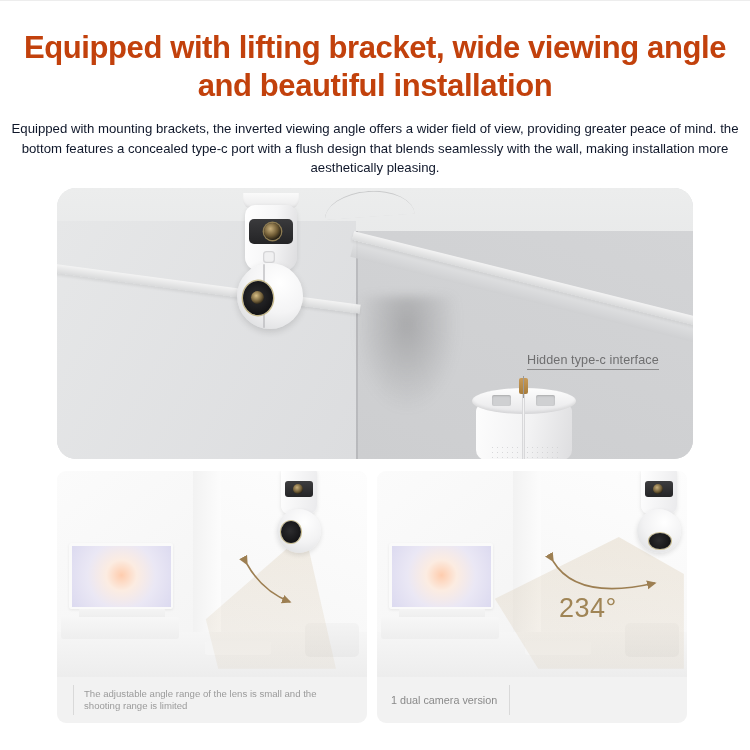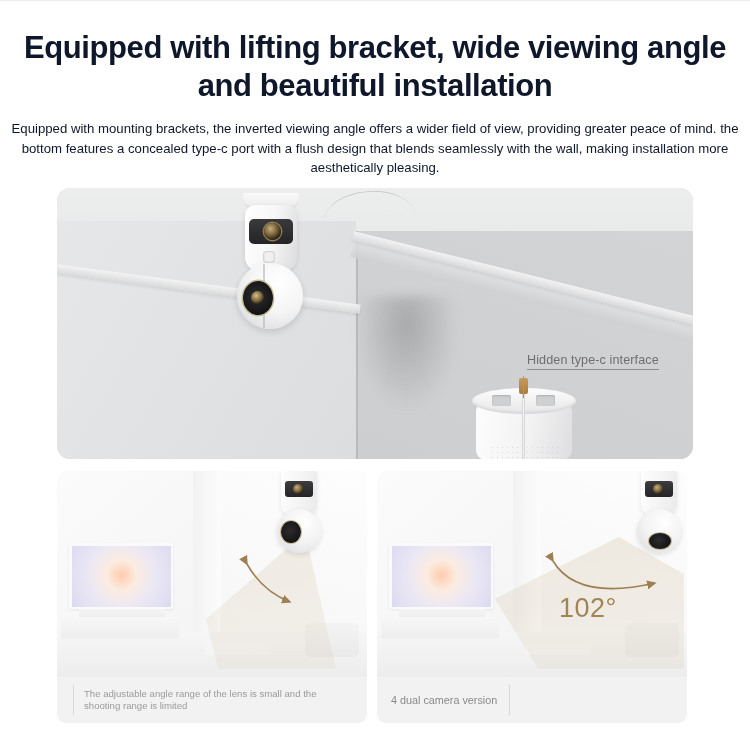--- a/index.html
+++ b/index.html
@@ -24,21 +24,21 @@
   .headline {
     position: absolute;
     top: 28px;
     left: 20px;
     width: 710px;
     text-align: center;
     font-size: 31px;
     line-height: 38px;
     font-weight: bold;
     letter-spacing: -0.4px;
-    color: #0f172a;
+    color: #c2410c;
     font-family: "Liberation Sans", sans-serif;
   }
 
   .subcopy {
     position: absolute;
     top: 118px;
     left: 10px;
     width: 730px;
     text-align: center;
     font-size: 13.2px;
@@ -47,21 +47,21 @@
     font-family: "Liberation Sans", sans-serif;
   }
 
   
   .hero {
     position: absolute;
     left: 57px;
     top: 187px;
     width: 636px;
     height: 271px;
-    border-radius: 13px;
+    border-radius: 19px;
     overflow: hidden;
     background: linear-gradient(160deg, #e2e3e4 0%, #dcdddf 35%, #d5d6d8 100%);
   }
   .hero-ceiling {
     position: absolute;
     left: 0; top: 0; width: 100%; height: 46%;
     background: linear-gradient(180deg, #eceded 0%, #e4e5e6 100%);
   }
   .hero-wall-left {
     position: absolute;
@@ -550,31 +550,31 @@
           <defs>
             <marker id="arrC" markerWidth="7" markerHeight="7" refX="5" refY="3.2" orient="auto">
               <path d="M0,0.4 L6,3.2 L0,6 z" fill="#9d7f52"></path>
             </marker>
             <marker id="arrD" markerWidth="7" markerHeight="7" refX="5" refY="3.2" orient="auto">
               <path d="M0,0.4 L6,3.2 L0,6 z" fill="#9d7f52"></path>
             </marker>
           </defs>
           <path d="M176,90 Q200,130 278,112" fill="none" stroke="#9d7f52" stroke-width="1.6" marker-start="url(#arrC)" marker-end="url(#arrD)"></path>
         </svg>
-        <div class="angle-label">102°</div>
+        <div class="angle-label">234°</div>
       </div>
 
       <div class="mini-cam r">
         <div class="mini-neck"></div>
         <div class="mini-strip"></div>
         <div class="mini-ball">
           <div class="mini-lens down"></div>
         </div>
       </div>
     </div>
 
     <div class="caption">
-      <div class="caption-title">4 dual camera version</div>
+      <div class="caption-title">1 dual camera version</div>
       <div class="caption-divider"></div>
     </div>
   </div>
 
 </div>
 
 </body></html>

